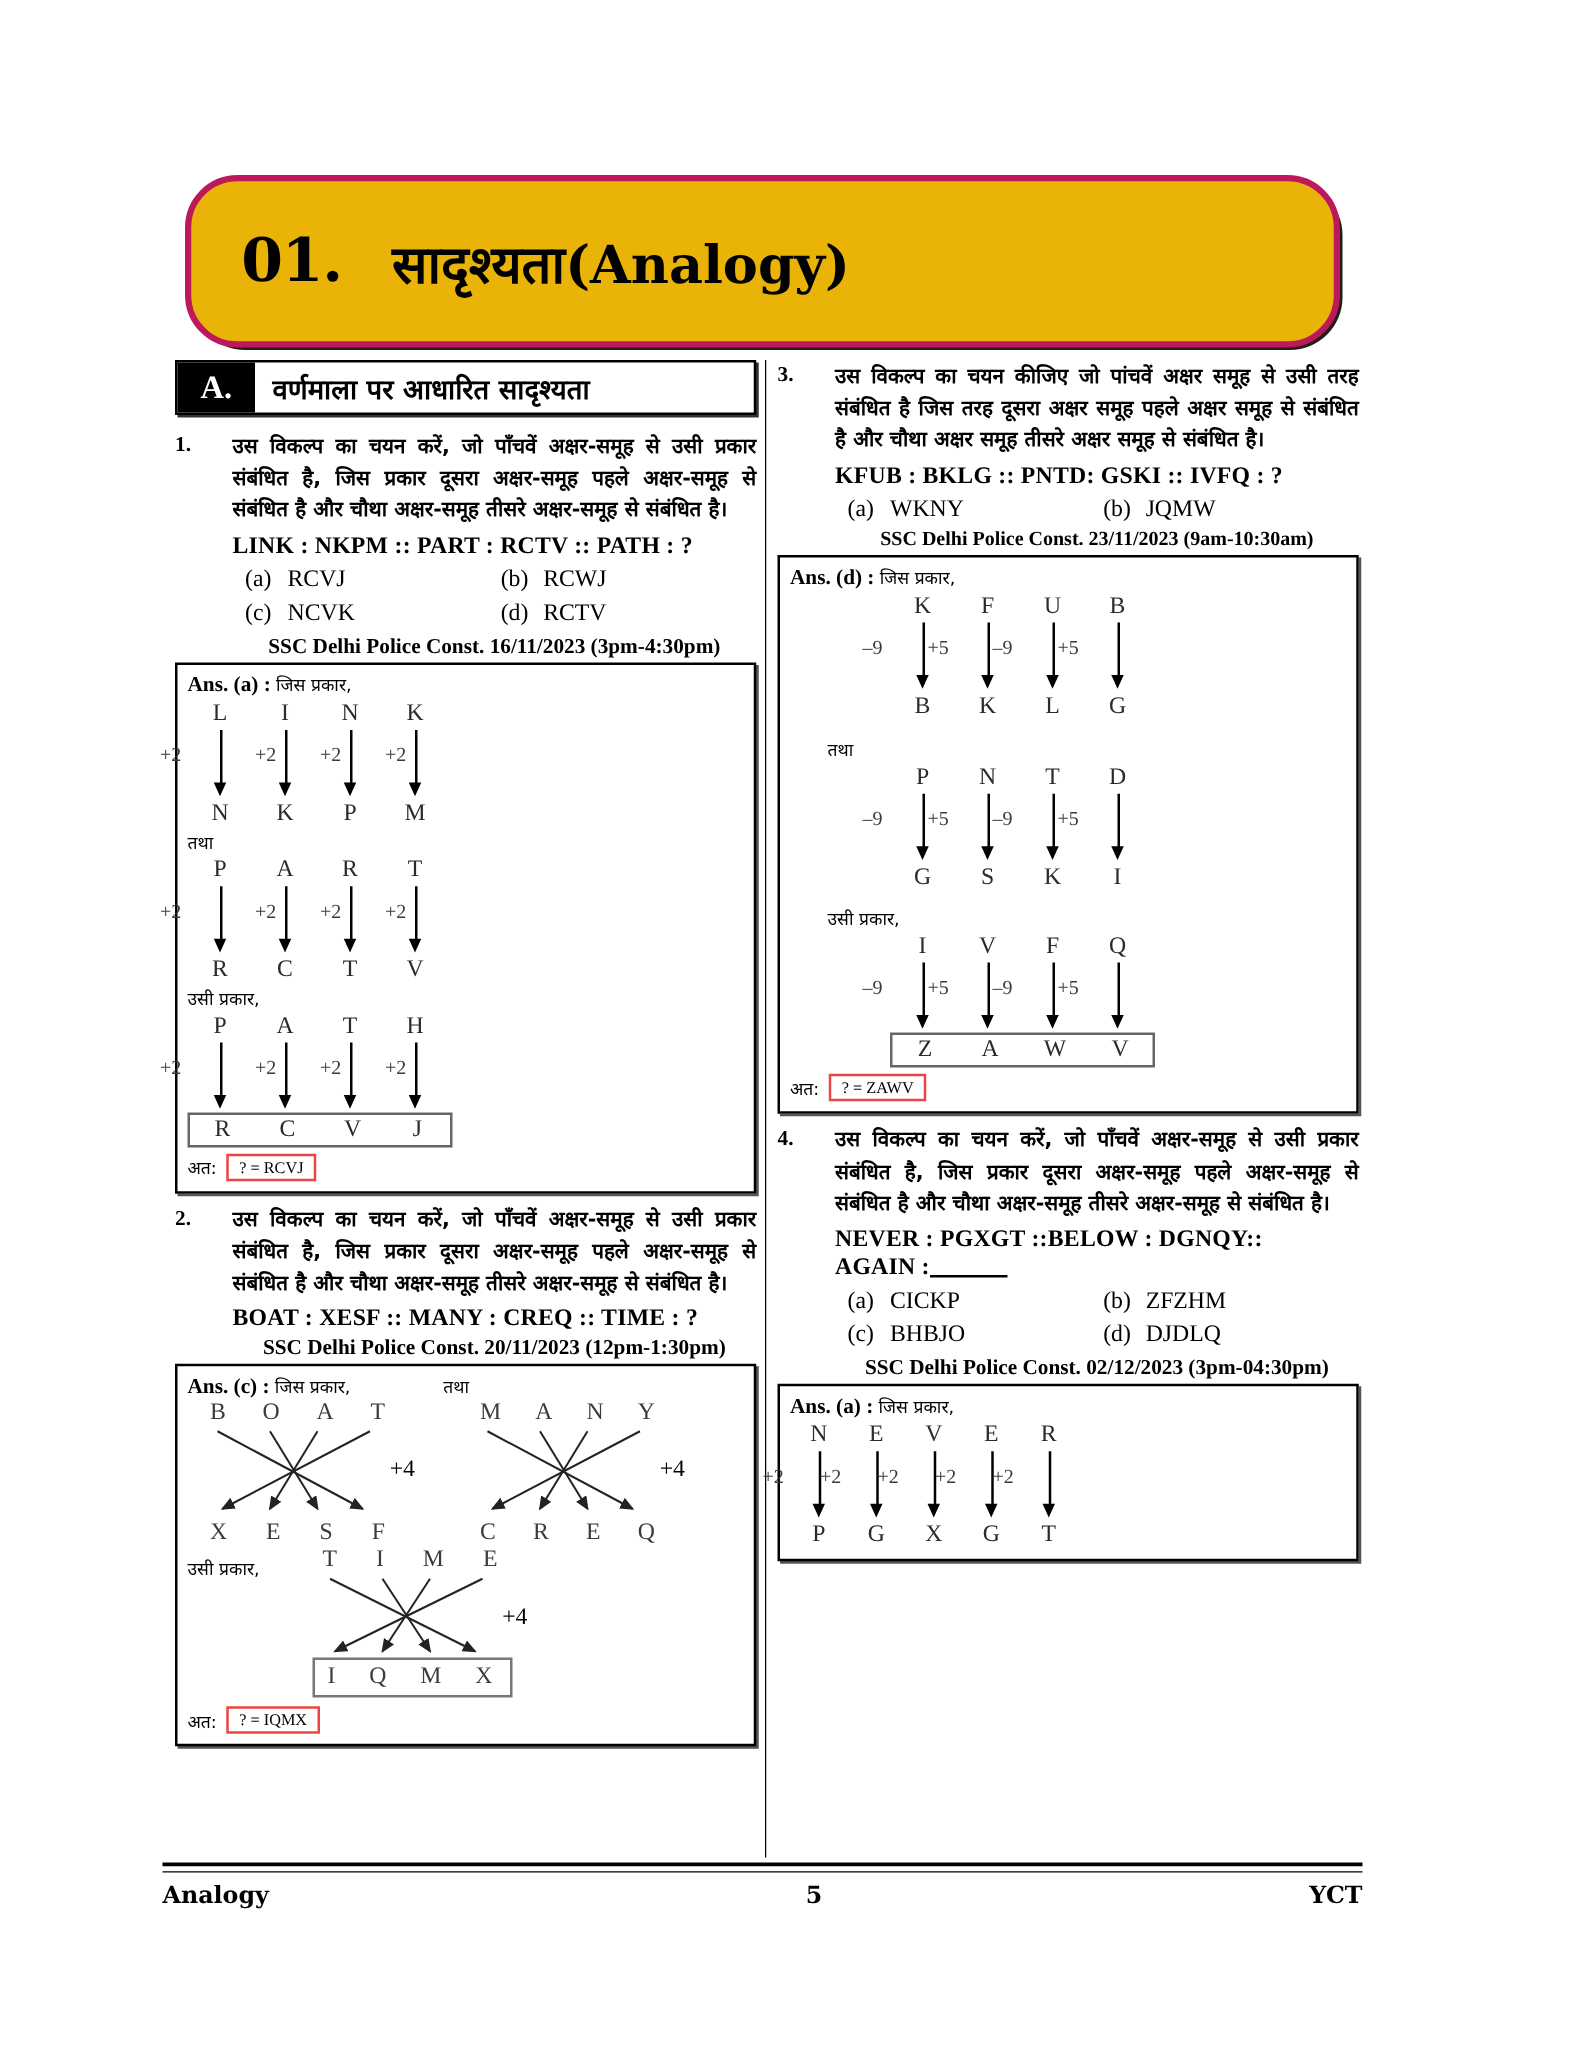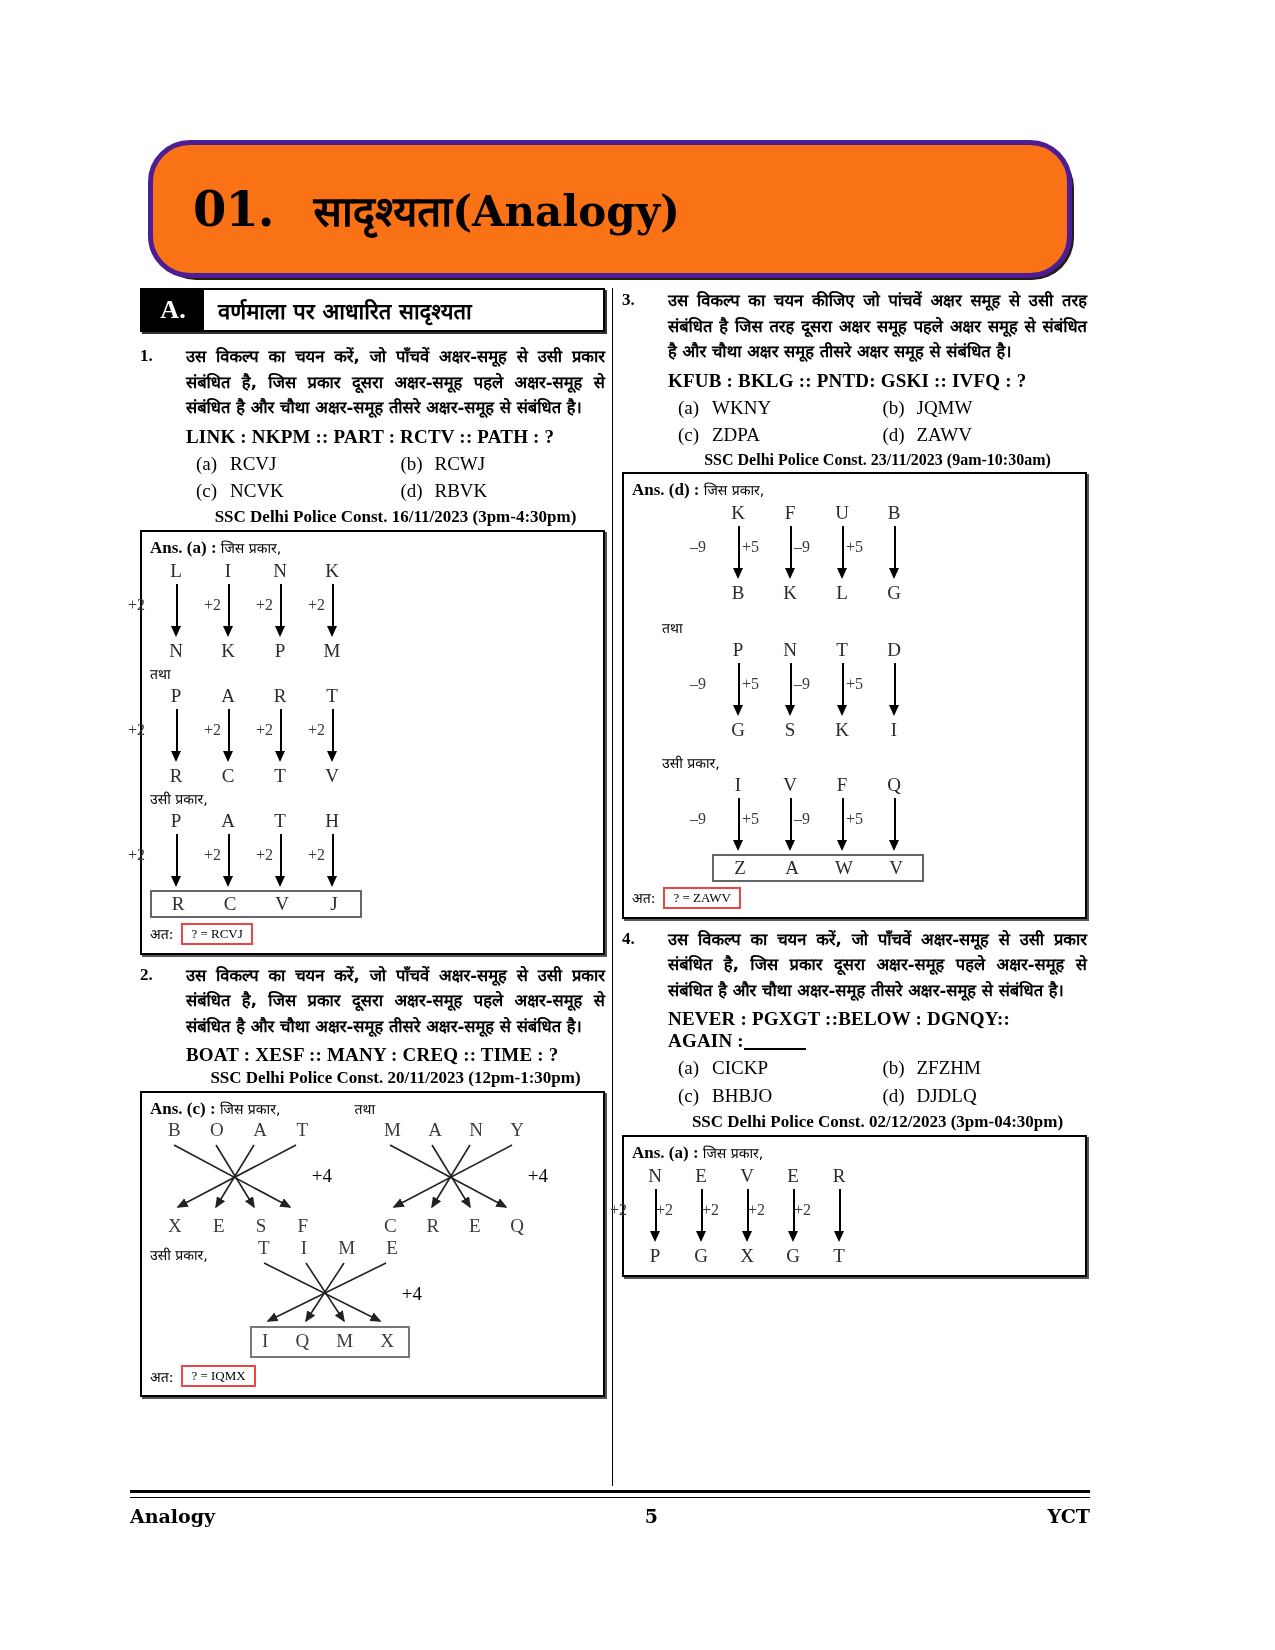--- a/index.html
+++ b/index.html
@@ -34,23 +34,23 @@
     position: absolute;
     left: 6px; top: 6px;
     width: 920px; height: 134px;
     border-radius: 42px;
     background: #241c18;
   }
   .banner-body {
     position: absolute;
     left: 0; top: 0;
     width: 914px; height: 128px;
-    border: 5px solid #4c1d95;
+    border: 5px solid #be185d;
     border-radius: 42px;
-    background: #f97316;
+    background: #eab308;
     display: flex;
     align-items: center;
   }
   .chapter-num {
     font-family: "DejaVu Serif", serif;
     font-weight: bold;
     font-size: 48px;
     margin-left: 40px;
     letter-spacing: -1px;
   }
@@ -363,21 +363,21 @@
         <div class="qbody">
           <div class="qtext">उस विकल्प का चयन करें, जो पाँचवें अक्षर-समूह से उसी प्रकार संबंधित है, जिस प्रकार दूसरा अक्षर-समूह पहले अक्षर-समूह से संबंधित है और चौथा अक्षर-समूह तीसरे अक्षर-समूह से संबंधित है।</div>
           <div class="qanalogy">LINK : NKPM :: PART : RCTV :: PATH : ?</div>
           <div class="options">
             <div class="optrow">
               <div class="opt"><span class="lab">(a)</span><span>RCVJ</span></div>
               <div class="opt"><span class="lab">(b)</span><span>RCWJ</span></div>
             </div>
             <div class="optrow">
               <div class="opt"><span class="lab">(c)</span><span>NCVK</span></div>
-              <div class="opt"><span class="lab">(d)</span><span>RBVK</span></div>
+              <div class="opt"><span class="lab">(d)</span><span>RCTV</span></div>
             </div>
           </div>
           <div class="source">SSC Delhi Police Const. 16/11/2023 (3pm-4:30pm)</div>
         </div>
       </div>
 
       <div class="ansbox">
         <div class="ans-head">
           <b>Ans. (a) :</b>
           <span class="hin">जिस प्रकार,</span>
@@ -621,24 +621,20 @@
       <div class="qrow">
         <div class="qnum">3.</div>
         <div class="qbody">
           <div class="qtext">उस विकल्प का चयन कीजिए जो पांचवें अक्षर समूह से उसी तरह संबंधित है जिस तरह दूसरा अक्षर समूह पहले अक्षर समूह से संबंधित है और चौथा अक्षर समूह तीसरे अक्षर समूह से संबंधित है।</div>
           <div class="qanalogy">KFUB : BKLG :: PNTD: GSKI :: IVFQ : ?</div>
           <div class="options">
             <div class="optrow">
               <div class="opt"><span class="lab">(a)</span><span>WKNY</span></div>
               <div class="opt"><span class="lab">(b)</span><span>JQMW</span></div>
             </div>
-            <div class="optrow">
-              <div class="opt"><span class="lab">(c)</span><span>ZDPA</span></div>
-              <div class="opt"><span class="lab">(d)</span><span>ZAWV</span></div>
-            </div>
           </div>
           <div class="source" style="font-size:16px">SSC Delhi Police Const. 23/11/2023  (9am-10:30am)</div>
         </div>
       </div>
 
       <div class="ansbox">
         <div class="ans-head">
           <b>Ans. (d) :</b>
           <span class="hin">जिस प्रकार,</span>
         </div>

